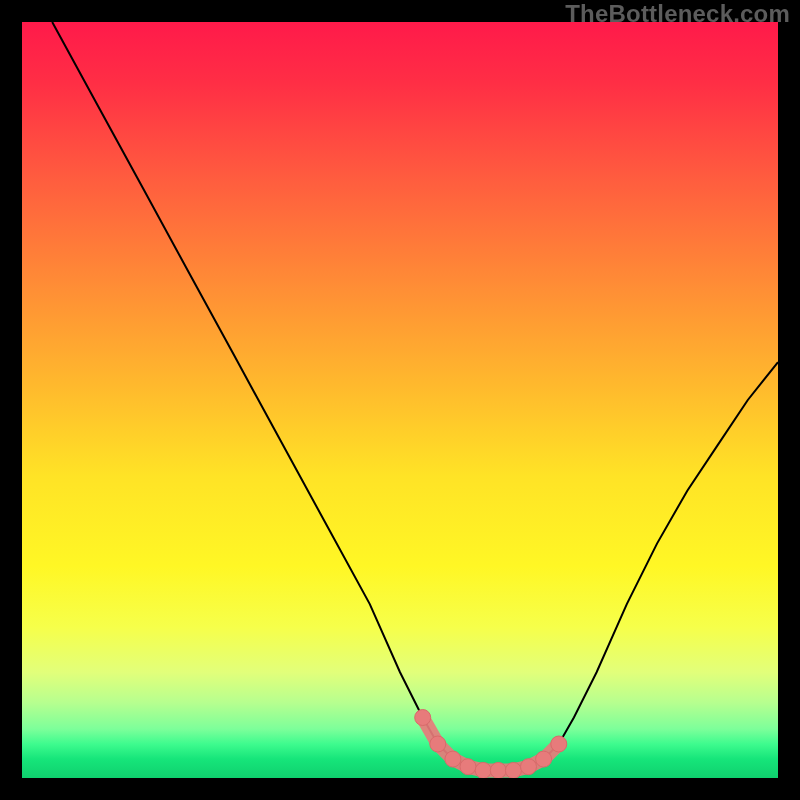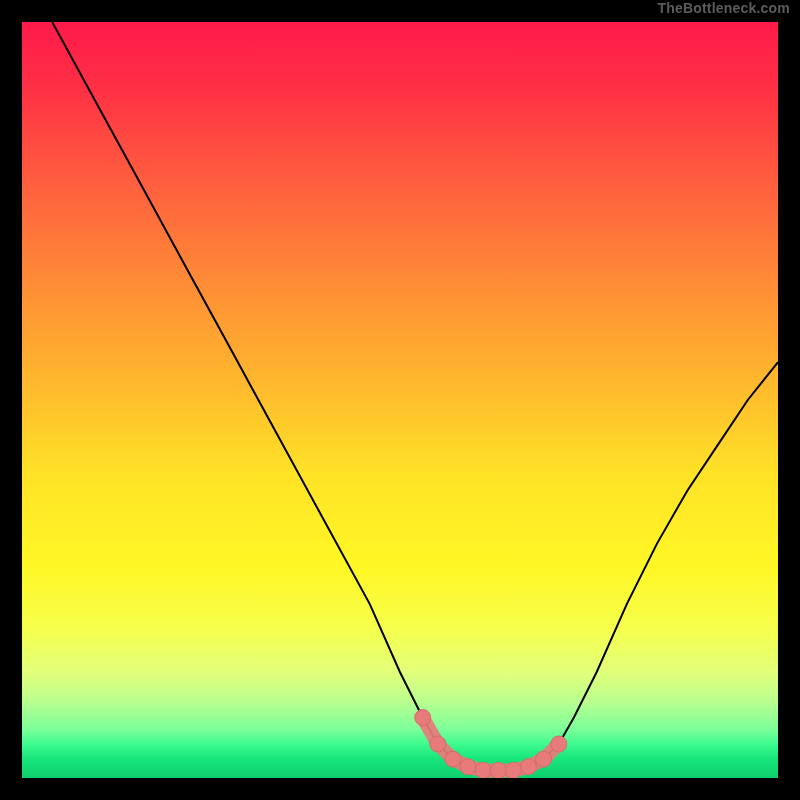--- a/index.html
+++ b/index.html
@@ -24,21 +24,21 @@
     left: 22px;
     width: 756px;
     height: 756px;
     overflow: hidden;
   }
   .attribution {
     position: absolute;
     top: 0;
     right: 10px;
     font-weight: bold;
-    font-size: 14px;
+    font-size: 24px;
     color: #5c5c5c;
     letter-spacing: 0.2px;
   }
   svg { display: block; }
 </style>
 </head>
 <body>
 
 <div class="frame">
   <div class="attribution">TheBottleneck.com</div>

